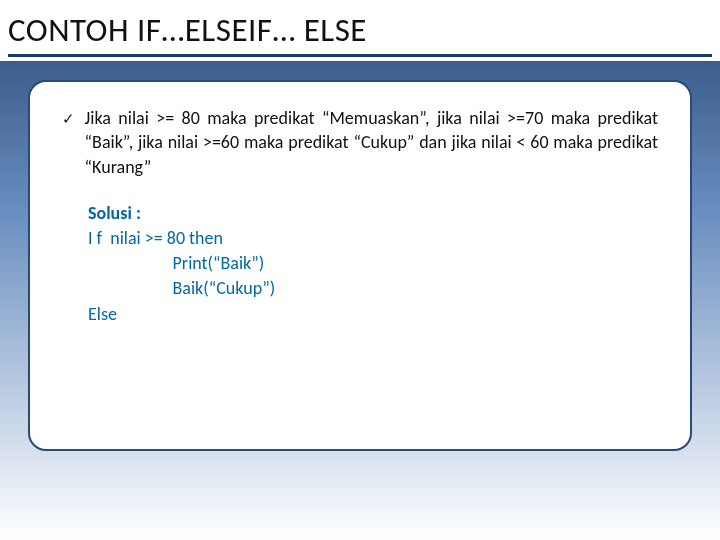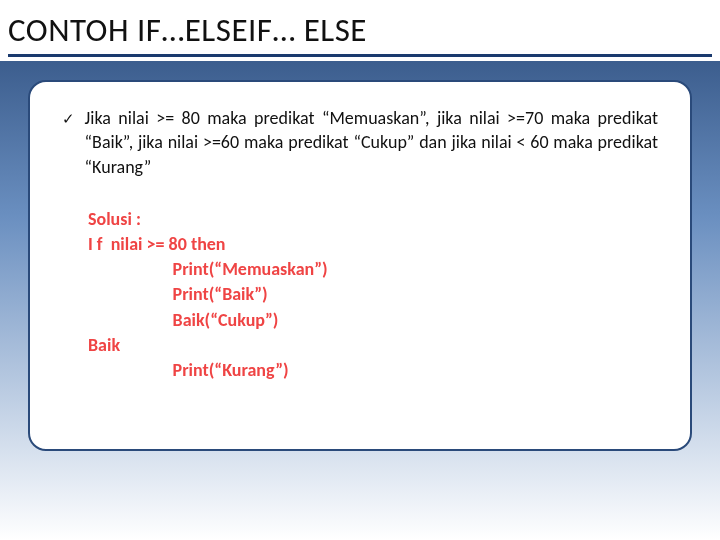--- a/index.html
+++ b/index.html
@@ -55,30 +55,30 @@
   .check {
     font-size: 15px;
     color: #111;
     flex-shrink: 0;
     padding-top: 3px;
   }
   .problem-text {
     text-align: justify;
   }
   .solution-block {
-    margin-top: 28px;
+    margin-top: 22px;
     margin-left: 26px;
-    color: #ef4444;
+    color: #0369a1;
     font-size: 18px;
     line-height: 1.4;
   }
   .solution-label {
     font-weight: 700;
   }
-  .code-line { white-space: pre; font-weight: bold; }
+  .code-line { white-space: pre; }
   .indent1 { padding-left: 52px; }
 </style>
 </head>
 <body>
 
 <div class="slide">
 
   <div class="title-wrap">
     <div class="title">CONTOH IF…ELSEIF… ELSE</div>
     <div class="underline"></div>
@@ -87,22 +87,20 @@
   <div class="content-card">
 
     <div class="bullet-row">
       <span class="check">✓</span>
       <span class="problem-text">Jika nilai &gt;= 80 maka predikat “Memuaskan”, jika nilai &gt;=70 maka predikat “Baik”, jika nilai &gt;=60 maka predikat “Cukup” dan jika nilai &lt; 60 maka predikat “Kurang”</span>
     </div>
 
     <div class="solution-block">
       <div class="solution-label">Solusi :</div>
       <div class="code-line">I f  nilai &gt;= 80 then</div>
-      <div class="code-line indent1">        Print(“Memuaskan”)</div>
       <div class="code-line indent1">        Print(“Baik”)</div>
       <div class="code-line indent1">        Baik(“Cukup”)</div>
-      <div class="code-line">Baik</div>
-      <div class="code-line indent1">        Print(“Kurang”)</div>
+      <div class="code-line">Else</div>
     </div>
 
   </div>
 
 </div>
 
 </body></html>

